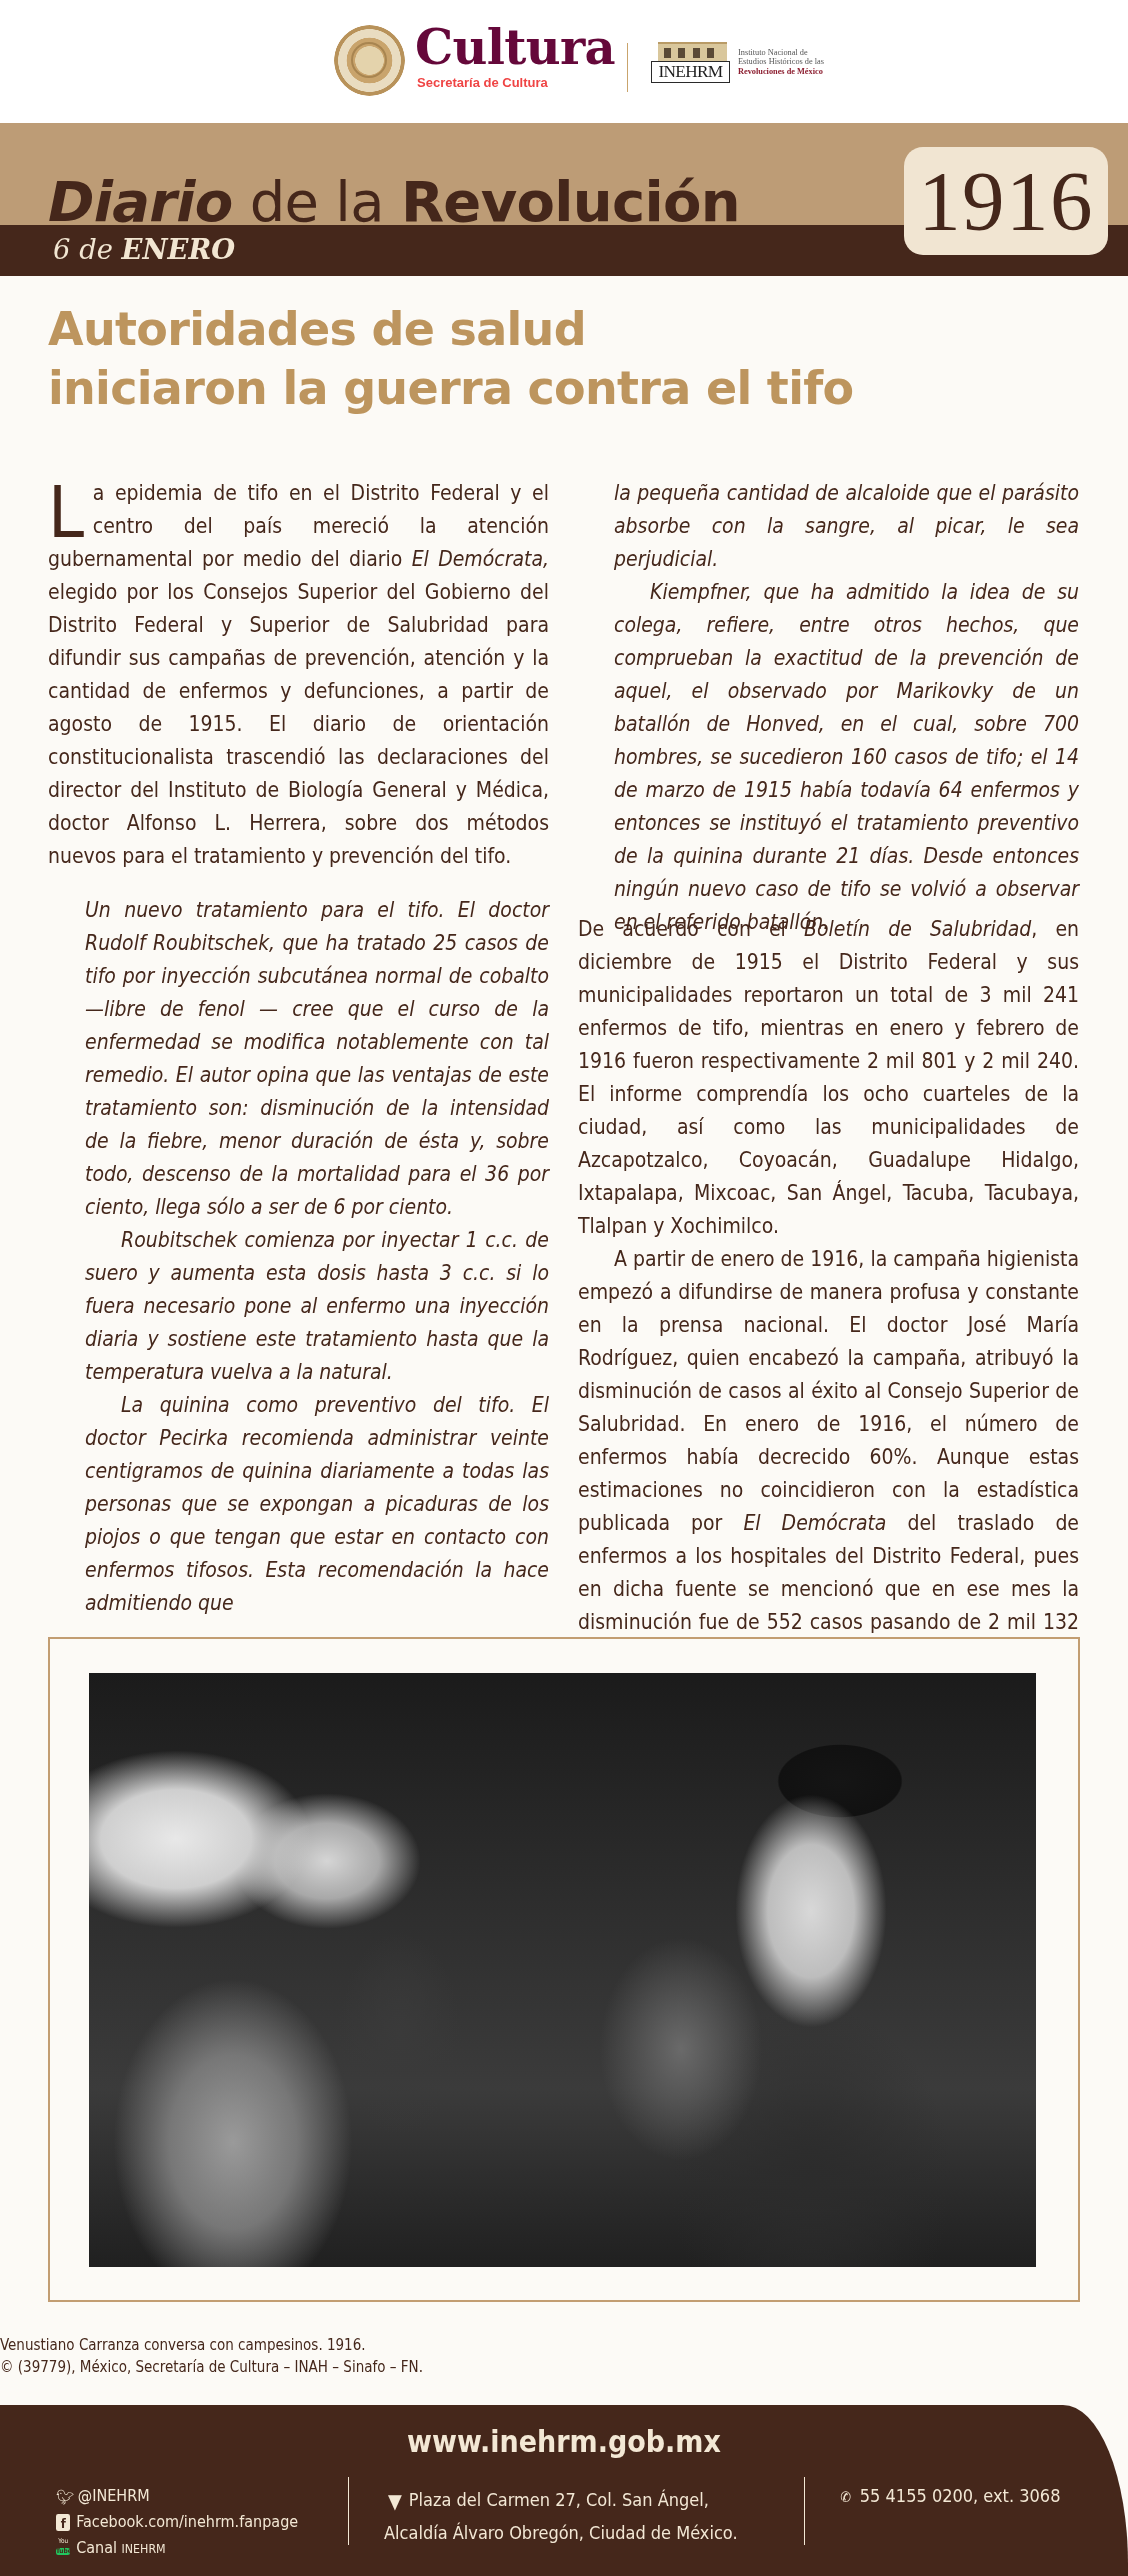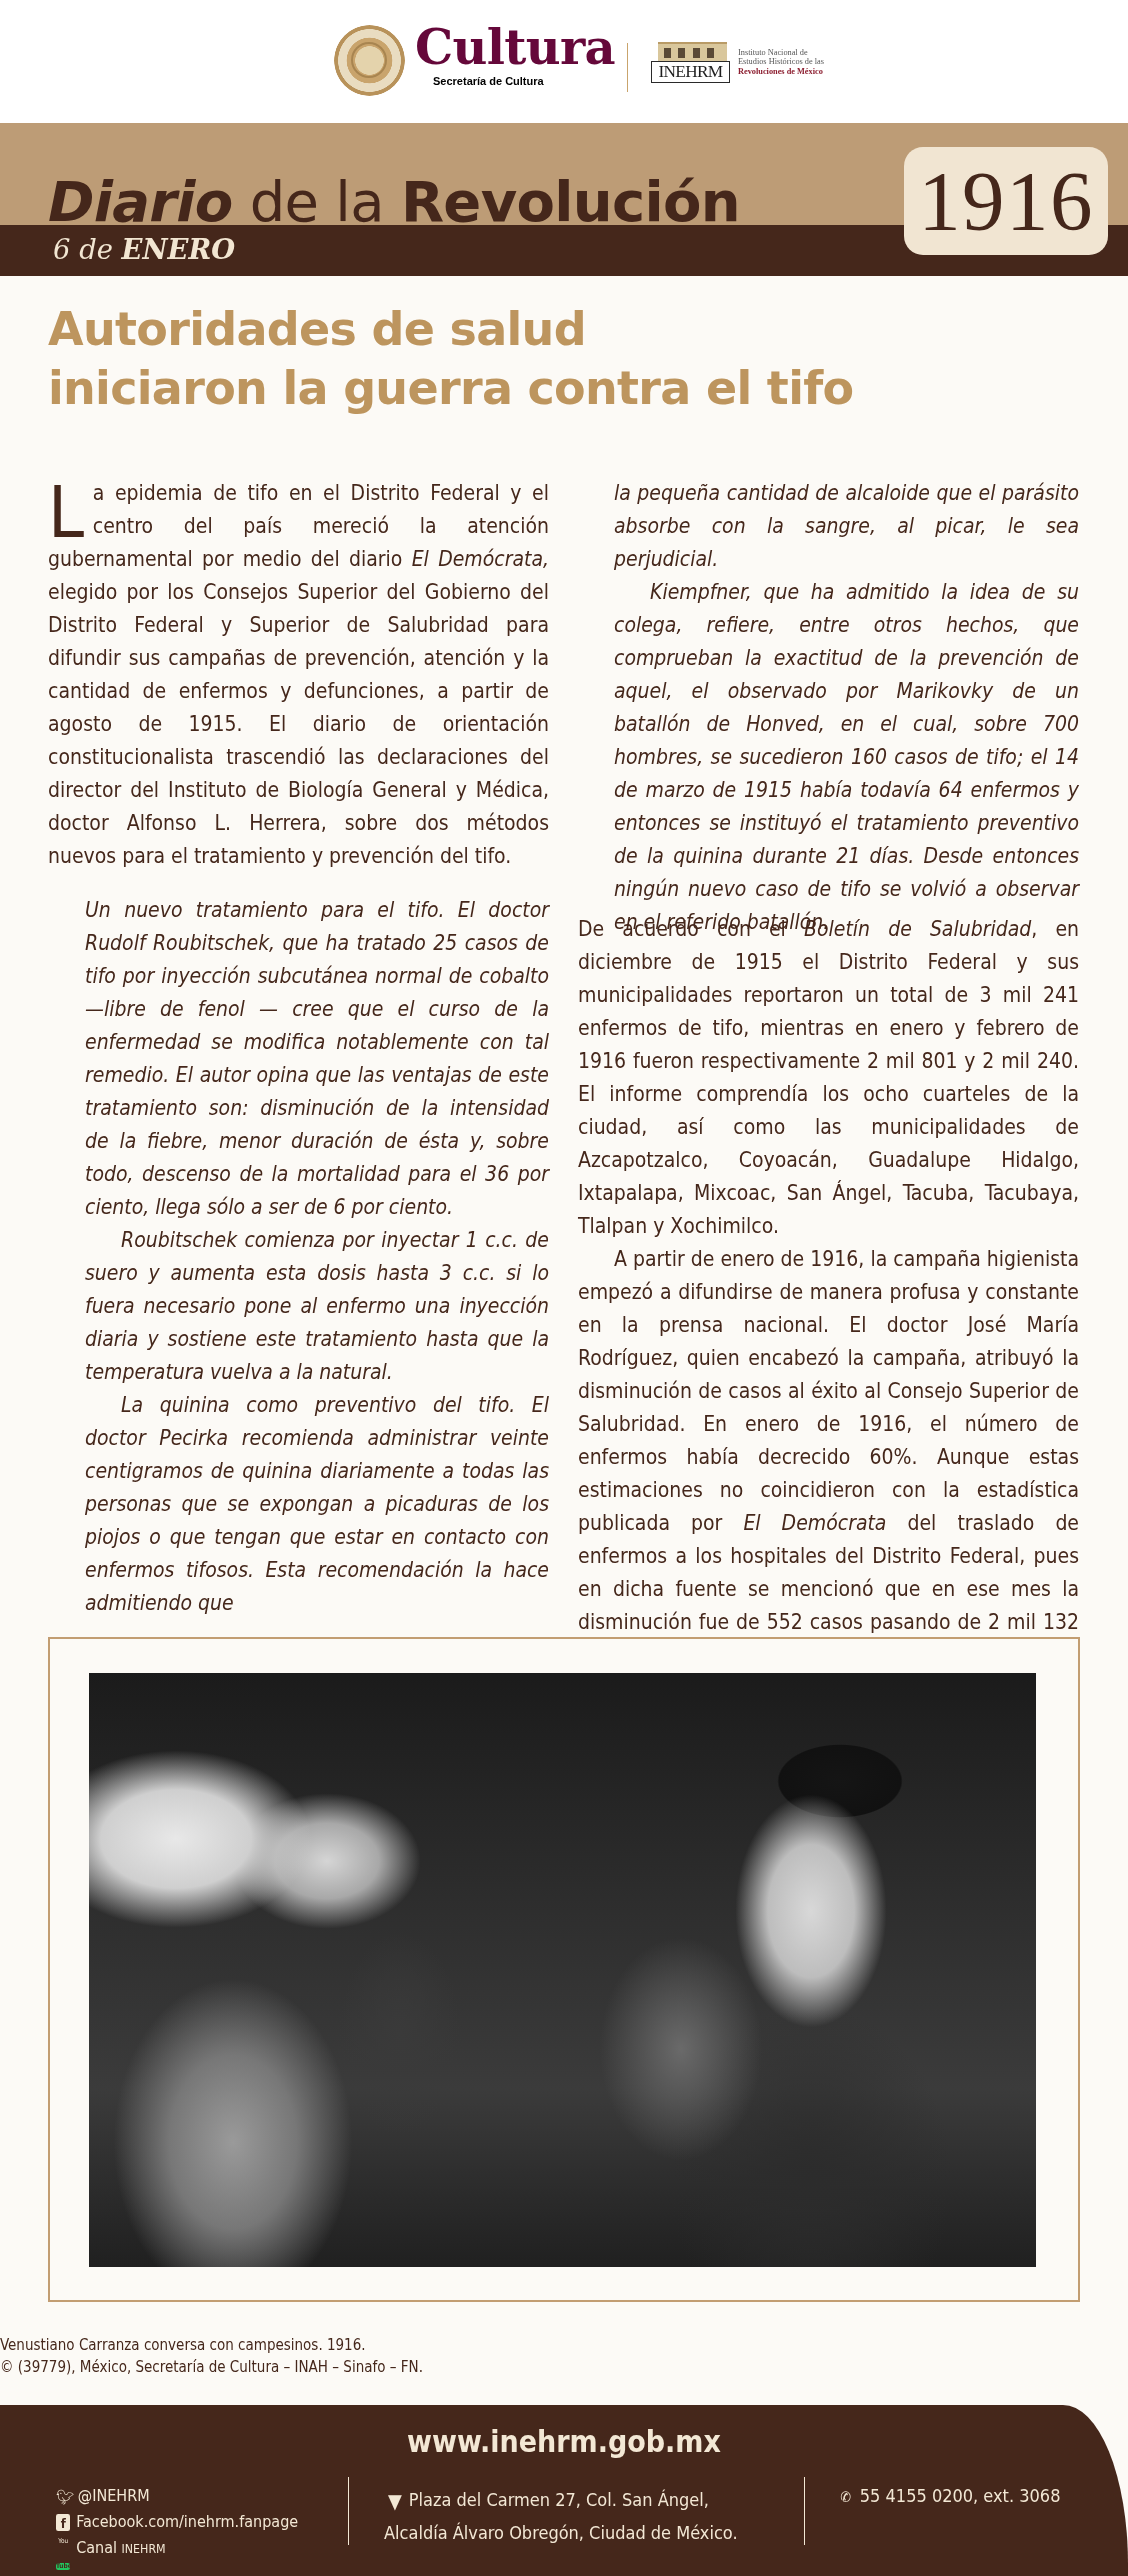--- a/index.html
+++ b/index.html
@@ -9,22 +9,22 @@
     font-family: "DejaVu Sans", sans-serif;
   }
   
   .logo-bar { position: absolute; left: 0; top: 0; width: 1128px; height: 123px; background: #ffffff; }
   .seal { position: absolute; left: 334px; top: 25px; width: 71px; height: 71px; border-radius: 50%;
           background: radial-gradient(circle at 50% 50%, #e4d3ac 0 28%, #c9a46c 29% 45%, #e9dcc0 46% 62%, #b8925a 63% 70%, #ffffff 71%); }
   .seal-inner { position: absolute; left: 17.3px; top: 17.3px; width: 36px; height: 36px; border-radius: 50%;
           border: 2.2px solid #a88550; box-sizing: border-box; }
   .cultura-word { position: absolute; left: 415px; top: 21.7px; font-family: "DejaVu Serif", serif; font-weight: bold;
           font-size: 48px; line-height: 51px; color: #65083a; letter-spacing: -0.7px; }
-  .cultura-sub { position: absolute; left: 433px; top: 75px; font-family: "Liberation Sans", sans-serif; font-weight: bold;
-          font-size: 11px; color: #000000; }
+  .cultura-sub { position: absolute; left: 417px; top: 75px; font-family: "Liberation Sans", sans-serif; font-weight: bold;
+          font-size: 13px; color: #ef4444; }
   .logo-divider { position: absolute; left: 627px; top: 43px; width: 1.4px; height: 49px; background: #c9a46c; }
   .inehrm-box { position: absolute; left: 651px; top: 42px; width: 82px; height: 40px; }
   .inehrm-building { position: absolute; left: 7.2px; top: 0; width: 69px; height: 20px; background: #d9c79c;
           border-top: 2.9px solid #b99b66; box-sizing: border-box; }
   .inehrm-building span { position: absolute; top: 4.3px; width: 7.2px; height: 10px; background: #5a4a36; }
   .inehrm-label { position: absolute; left: 0; top: 19px; width: 79px; height: 21.7px; border: 1.4px solid #2a2a2a; background: #fff;
           font-family: "Liberation Serif", serif; font-size: 17.3px; line-height: 20px; text-align: center; color: #1f1f1f; box-sizing: border-box; letter-spacing: -0.7px; }
   .inehrm-text { position: absolute; left: 738px; top: 48px; font-family: "Liberation Serif", serif; font-size: 8.3px; line-height: 9.4px; color: #555; }
   .inehrm-text .red { color: #8c1d2f; font-weight: bold; }
 
@@ -77,21 +77,21 @@
 
   
   .footer { position: absolute; left: 0; top: 2405px; width: 1128px; height: 171px; background: #45271b; border-top-right-radius: 65px 159px; }
   .footer-url { position: absolute; left: 0; top: 2422px; width: 1128px; text-align: center; font-family: "DejaVu Sans Condensed", "DejaVu Sans", sans-serif;
              font-weight: bold; font-size: 30px; line-height: 40px; color: #f3e8d5; }
   .footer-divider { position: absolute; top: 2477px; width: 1.4px; height: 68px; background: #f3e8d5; }
   .footer-item { position: absolute; font-family: "DejaVu Sans Condensed", "DejaVu Sans", sans-serif; font-size: 16px; line-height: 26px; color: #f3e8d5; white-space: nowrap; }
   .footer-item .ic { display: inline-block; width: 16px; text-align: center; margin-right: 5.8px; font-size: 14.4px; vertical-align: middle; }
   .fb-ic { display: inline-block; width: 14.4px; height: 17.3px; background: #f3e8d5; color: #45271b; font-weight: bold; font-size: 13px; line-height: 19px; text-align: center; border-radius: 2.2px; margin-right: 5.8px; vertical-align: middle; }
   .yt-ic { display: inline-block; width: 14.4px; height: 21.7px; margin-right: 5.8px; vertical-align: middle; font-size: 6.5px; line-height: 7.2px; text-align: center; color: #f3e8d5; }
-  .yt-ic b { display: block; background: #22c55e; color: #45271b; border-radius: 2.2px; margin-top: 18px; }
+  .yt-ic b { display: block; background: #22c55e; color: #45271b; border-radius: 2.2px; margin-top: 3px; }
   .small-caps { font-size: 12.3px; }
 </style>
 </head>
 <body>
 
 <div class="logo-bar">
   <div class="seal" title="Estados Unidos Mexicanos">
     <div class="seal-inner"></div>
   </div>
   <div class="cultura-word">Cultura</div>

